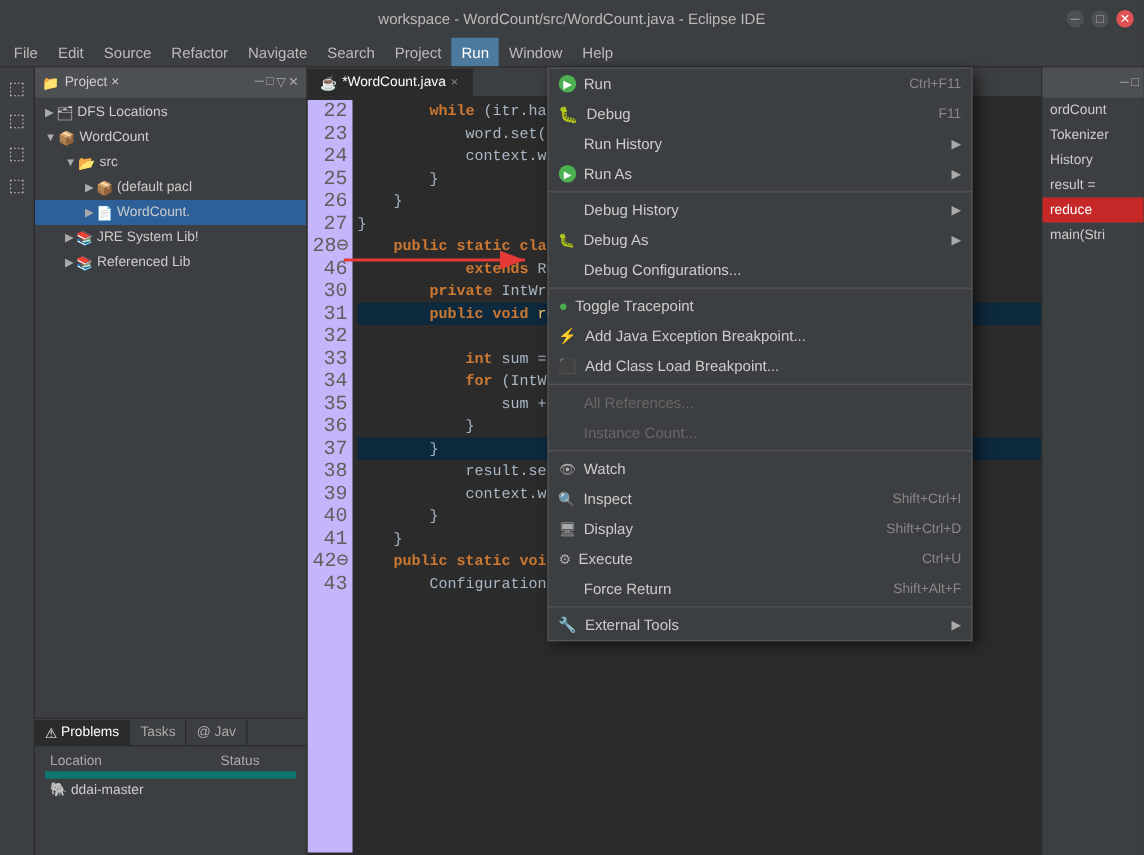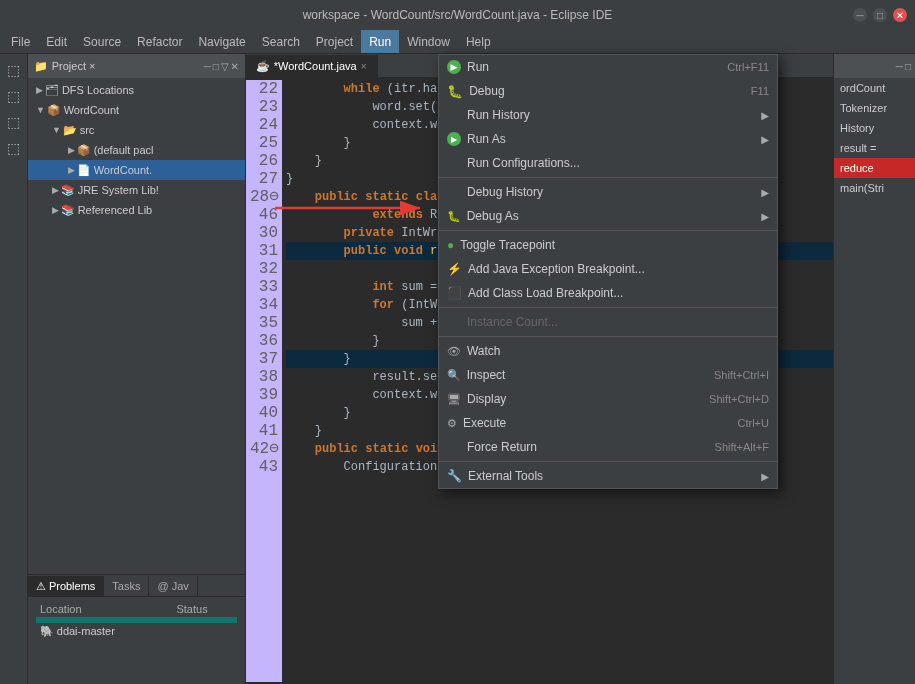--- a/index.html
+++ b/index.html
@@ -566,44 +566,44 @@
   </div>
 
   <div class="dropdown-item">
     <span class="left-part">
       <span class="icon-circle icon-run" style="font-size:8px;">▶</span>
       <span>Run As</span>
     </span>
     <span class="arrow">▶</span>
   </div>
 
-  <div class="dropdown-item">
-    <span class="left-part">
-      <span style="width:14px;display:inline-block"></span>
-      <span>Run Configurations...</span>
-    </span>
-  </div>
   <div class="dropdown-separator"></div>
 
   <div class="dropdown-item">
     <span class="left-part">
       <span style="width:14px;display:inline-block"></span>
       <span>Debug History</span>
     </span>
     <span class="arrow">▶</span>
   </div>
 
   <div class="dropdown-item">
     <span class="left-part">
       <span style="color:#ff6b6b;font-size:11px;">🐛</span>
       <span>Debug As</span>
     </span>
     <span class="arrow">▶</span>
   </div>
 
+  <div class="dropdown-item">
+    <span class="left-part">
+      <span style="width:14px;display:inline-block"></span>
+      <span>Debug Configurations...</span>
+    </span>
+  </div>
   <div class="dropdown-separator"></div>
 
   <div class="dropdown-item">
     <span class="left-part">
       <span style="color:#4caf50;font-size:12px;">●</span>
       <span>Toggle Tracepoint</span>
     </span>
   </div>
 
   <div class="dropdown-item">
@@ -614,20 +614,26 @@
   </div>
 
   <div class="dropdown-item">
     <span class="left-part">
       <span style="color:#aaa;font-size:12px;">⬛</span>
       <span>Add Class Load Breakpoint...</span>
     </span>
   </div>
   <div class="dropdown-separator"></div>
 
+  <div class="dropdown-item disabled">
+    <span class="left-part">
+      <span style="width:14px;display:inline-block"></span>
+      <span>All References...</span>
+    </span>
+  </div>
 
 
   <div class="dropdown-item disabled">
     <span class="left-part">
       <span style="width:14px;display:inline-block"></span>
       <span>Instance Count...</span>
     </span>
   </div>
   <div class="dropdown-separator"></div>
 

